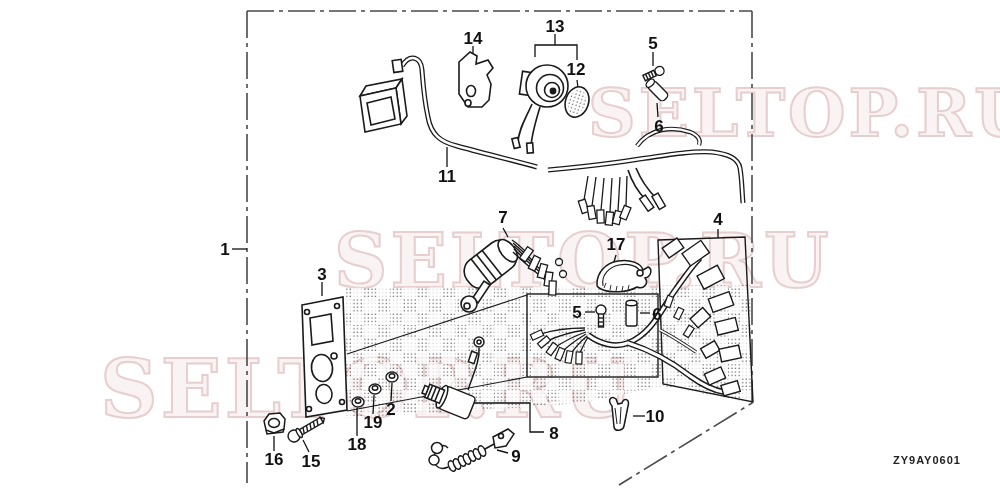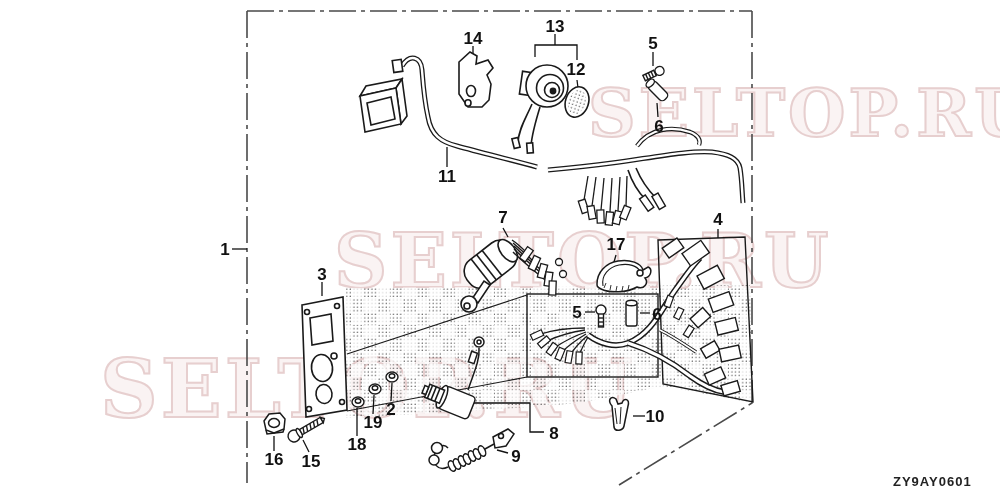--- a/index.html
+++ b/index.html
@@ -6,22 +6,22 @@
   #stage{position:relative;width:1000px;height:500px;background:#ffffff;overflow:hidden;
          font-family:"Liberation Sans",sans-serif;}
   .wm{position:absolute;font-family:"DejaVu Serif",serif;font-weight:bold;white-space:nowrap;
       color:#faf3f3;-webkit-text-stroke:2px #e7cfcf;letter-spacing:3px;z-index:1;}
   .wm-top{left:588px;top:74px;font-size:66px;}
   .wm-mid{left:334px;top:218px;font-size:74px;}
   .wm-bot{left:100px;top:342px;font-size:80px;}
   #art{position:absolute;left:0;top:0;z-index:2;}
   #art text.callout{font-family:"Liberation Sans",sans-serif;font-weight:bold;font-size:17px;fill:#111;
       text-anchor:middle;}
-  #partcode{position:absolute;left:893px;top:474px;z-index:3;font-family:"Liberation Sans",sans-serif;
-      font-weight:bold;font-size:13px;letter-spacing:1px;color:#222;}
+  #partcode{position:absolute;left:893px;top:454px;z-index:3;font-family:"Liberation Sans",sans-serif;
+      font-weight:bold;font-size:11px;letter-spacing:1px;color:#222;}
 </style>
 </head>
 <body>
 
 <div id="stage">
 
   <div class="wm wm-top">SELTOP.RU</div>
   <div class="wm wm-mid">SELTOP.RU</div>
   <div class="wm wm-bot">SELTOP.RU</div>
 

